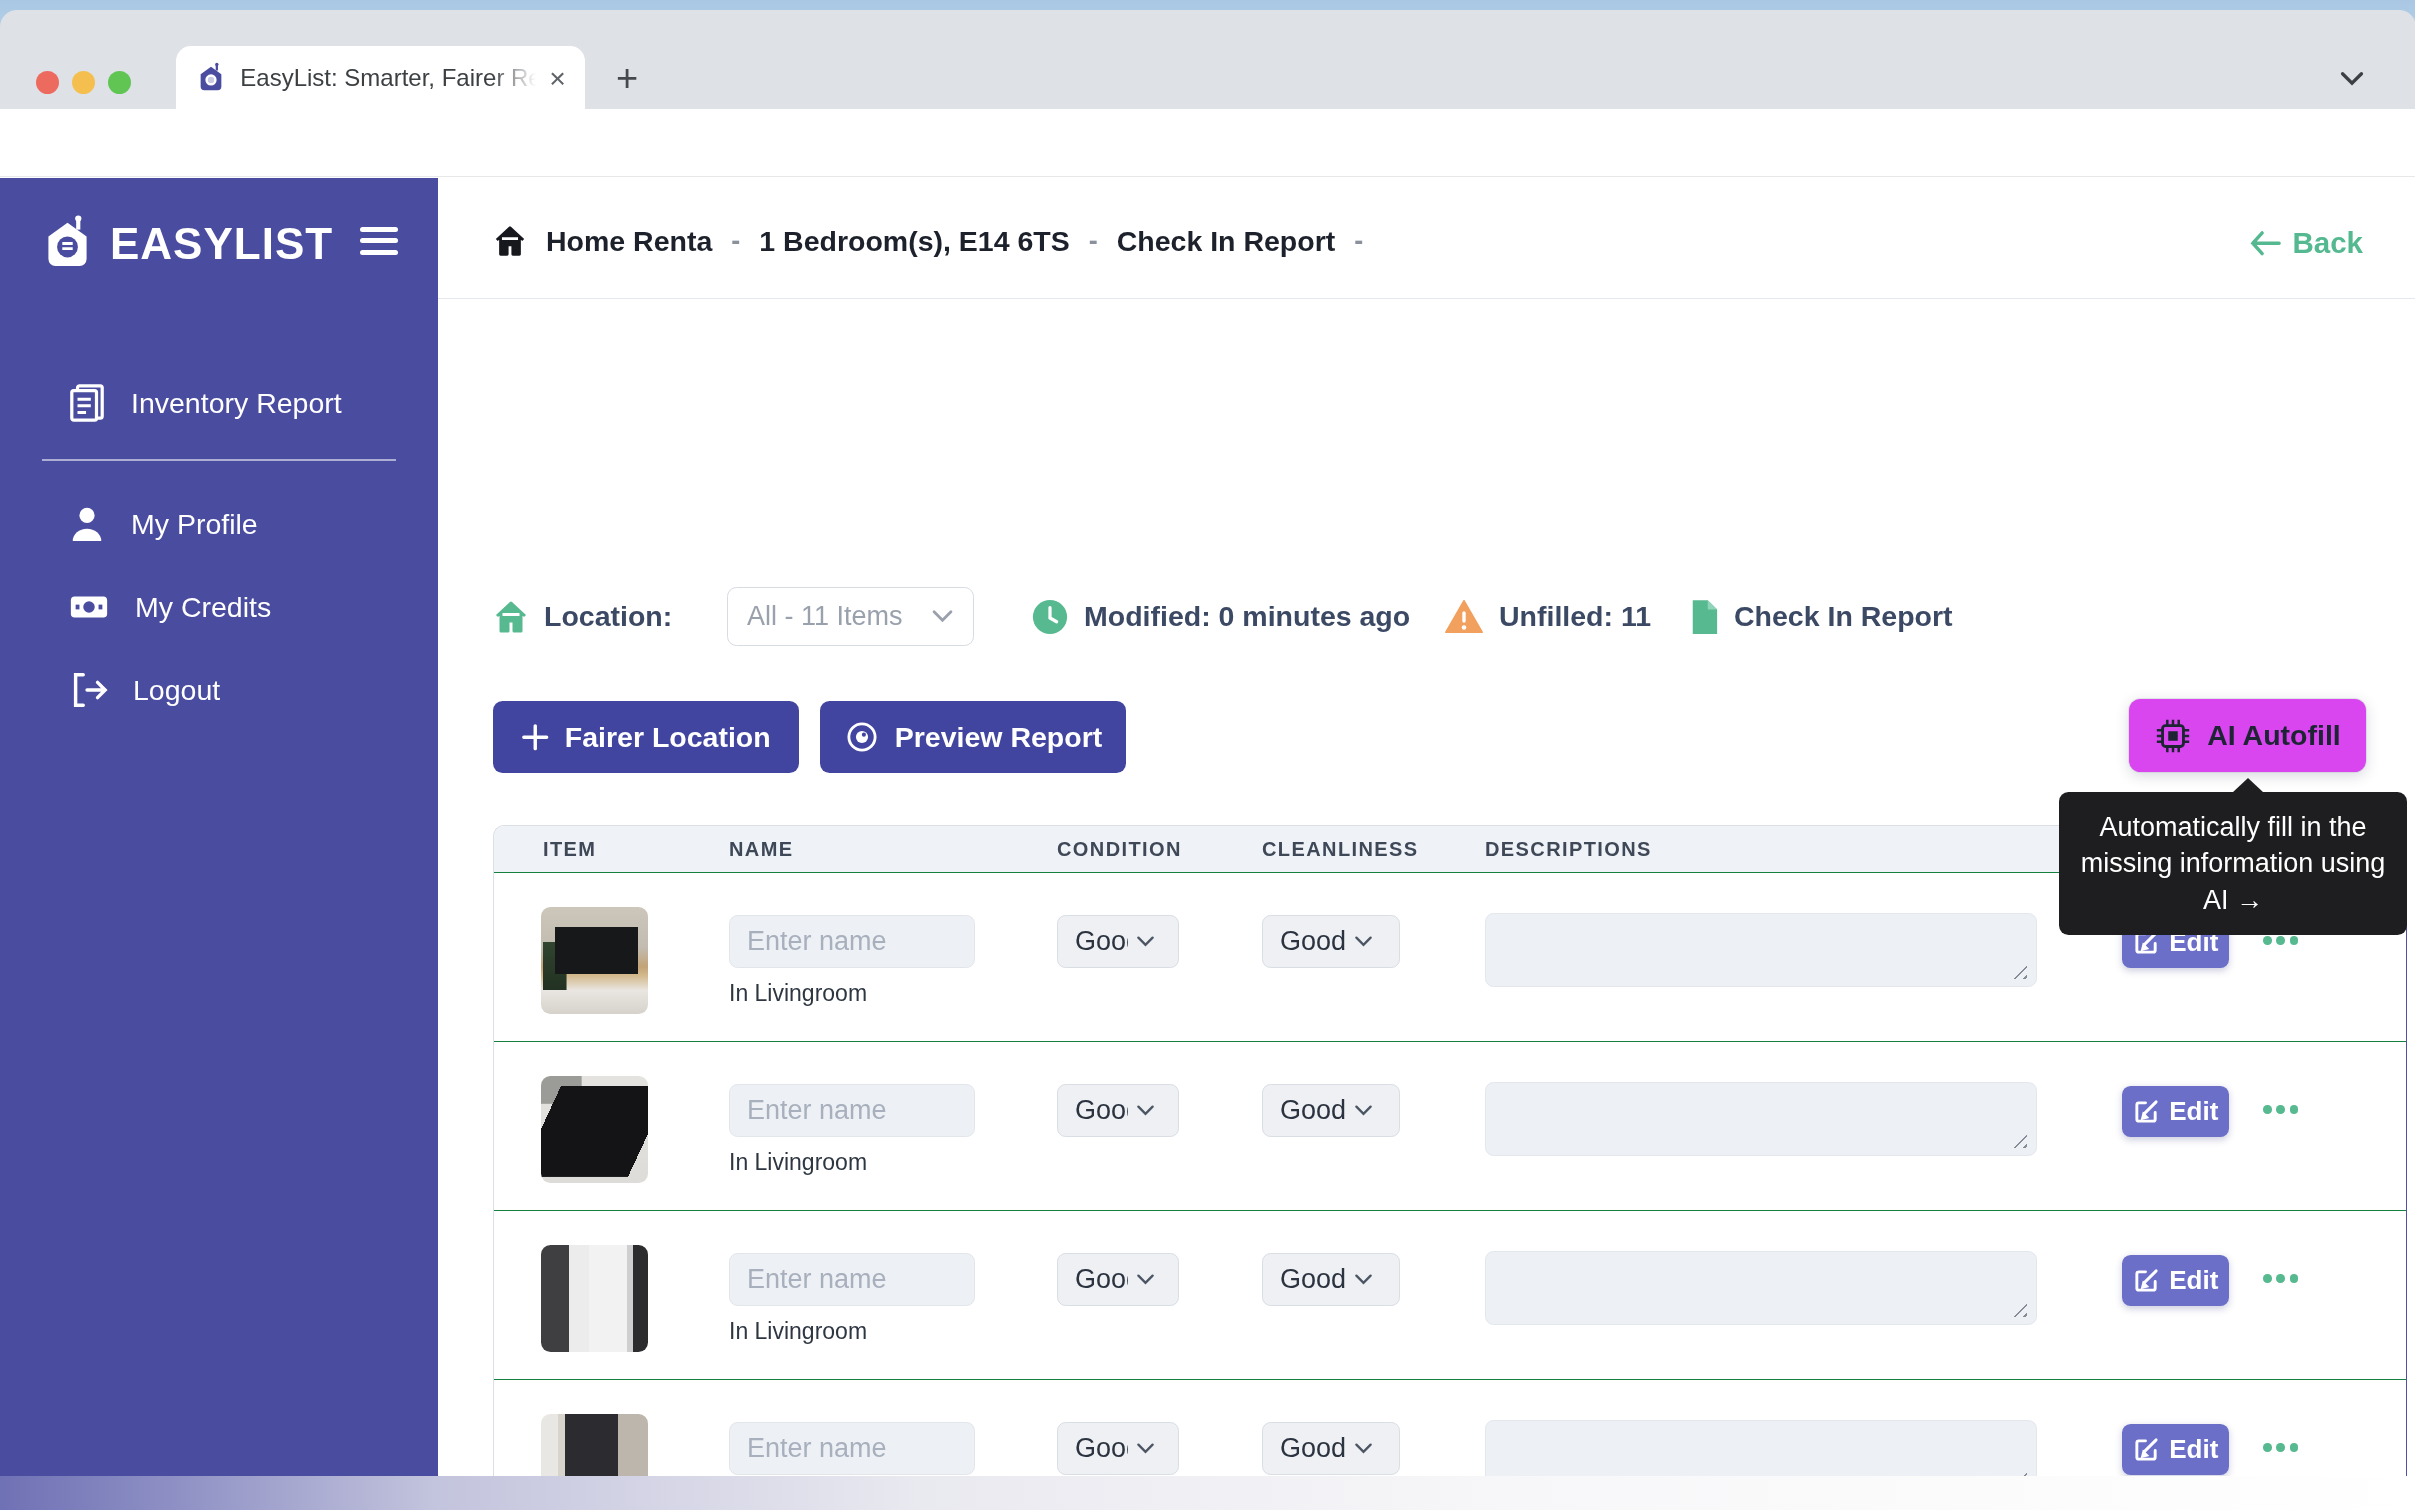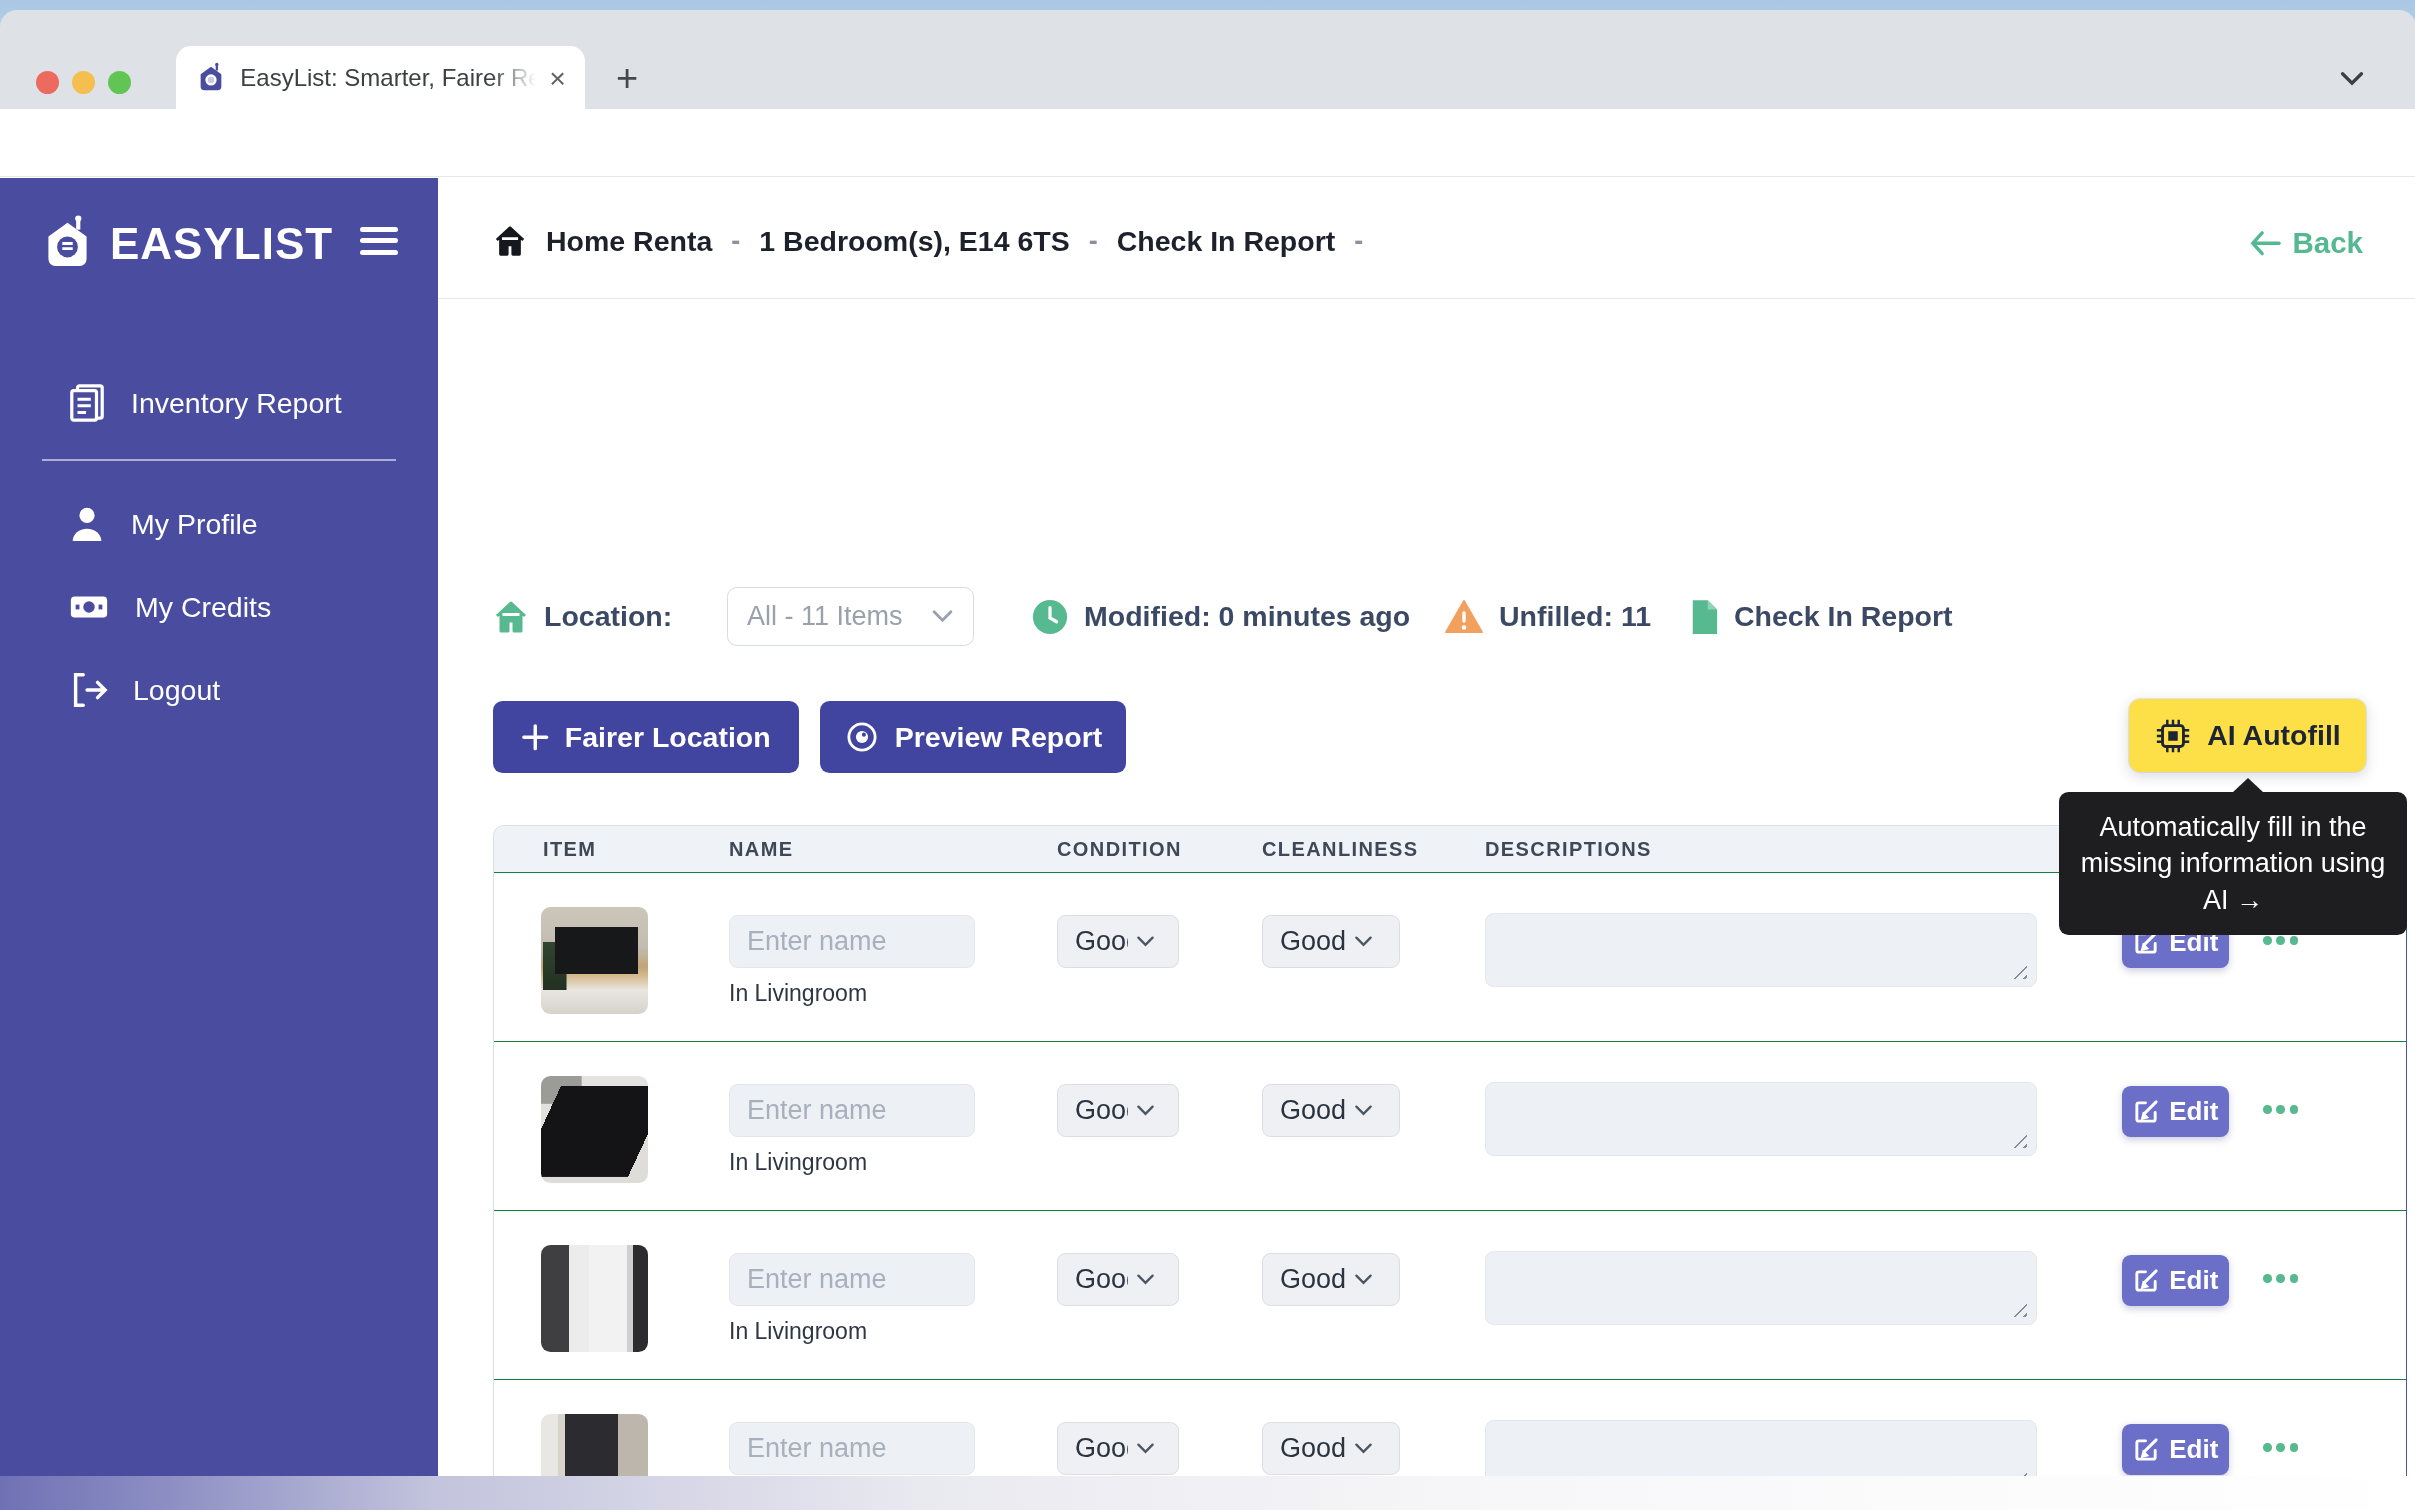--- a/index.html
+++ b/index.html
@@ -74,21 +74,21 @@
     border:1.9px solid #d7dbe2; border-radius:9.5px; display:flex; align-items:center; padding:0 19px;
     justify-content:space-between; }
   .loc-select .val { font-size:27px; color:#99a1ad; }
   .st-mod { left:538px; } .st-unf { left:951px; } .st-rep { left:1196px; }
 
   
   .btn { position:absolute; top:523px; height:72px; border-radius:9.5px; background:#4245a0; color:#fff;
     display:flex; align-items:center; justify-content:center; gap:15px; font-size:28.5px; font-weight:bold; }
   .btn-create { left:55px; width:306px; }
   .btn-preview { left:382px; width:306px; }
-  .ai-card { position:absolute; left:1691px; top:521px; width:237px; height:73px; background:#fde047;
+  .ai-card { position:absolute; left:1691px; top:521px; width:237px; height:73px; background:#d946ef;
     border-radius:11.4px; box-shadow:0 3.8px 13.3px rgba(40,44,80,.18), 0 0 0 1px #eceef2; display:flex;
     align-items:center; justify-content:center; gap:15px; z-index:6; }
   .ai-label { font-size:28.5px; font-weight:bold; color:#1d2433; }
   .tooltip { position:absolute; left:1621px; top:614px; width:348px; background:#1e1e20; color:#fff;
     border-radius:9.5px; padding:17px 19px; font-size:27px; line-height:1.35; text-align:center; z-index:6; }
   .tooltip:before { content:""; position:absolute; left:173px; top:-14.3px; width:0; height:0;
     border-left:16px solid transparent; border-right:16px solid transparent; border-bottom:15px solid #1e1e20; }
 
   
   .table-card { position:absolute; left:55px; top:647px; width:1914px; height:856px; background:#fff;

